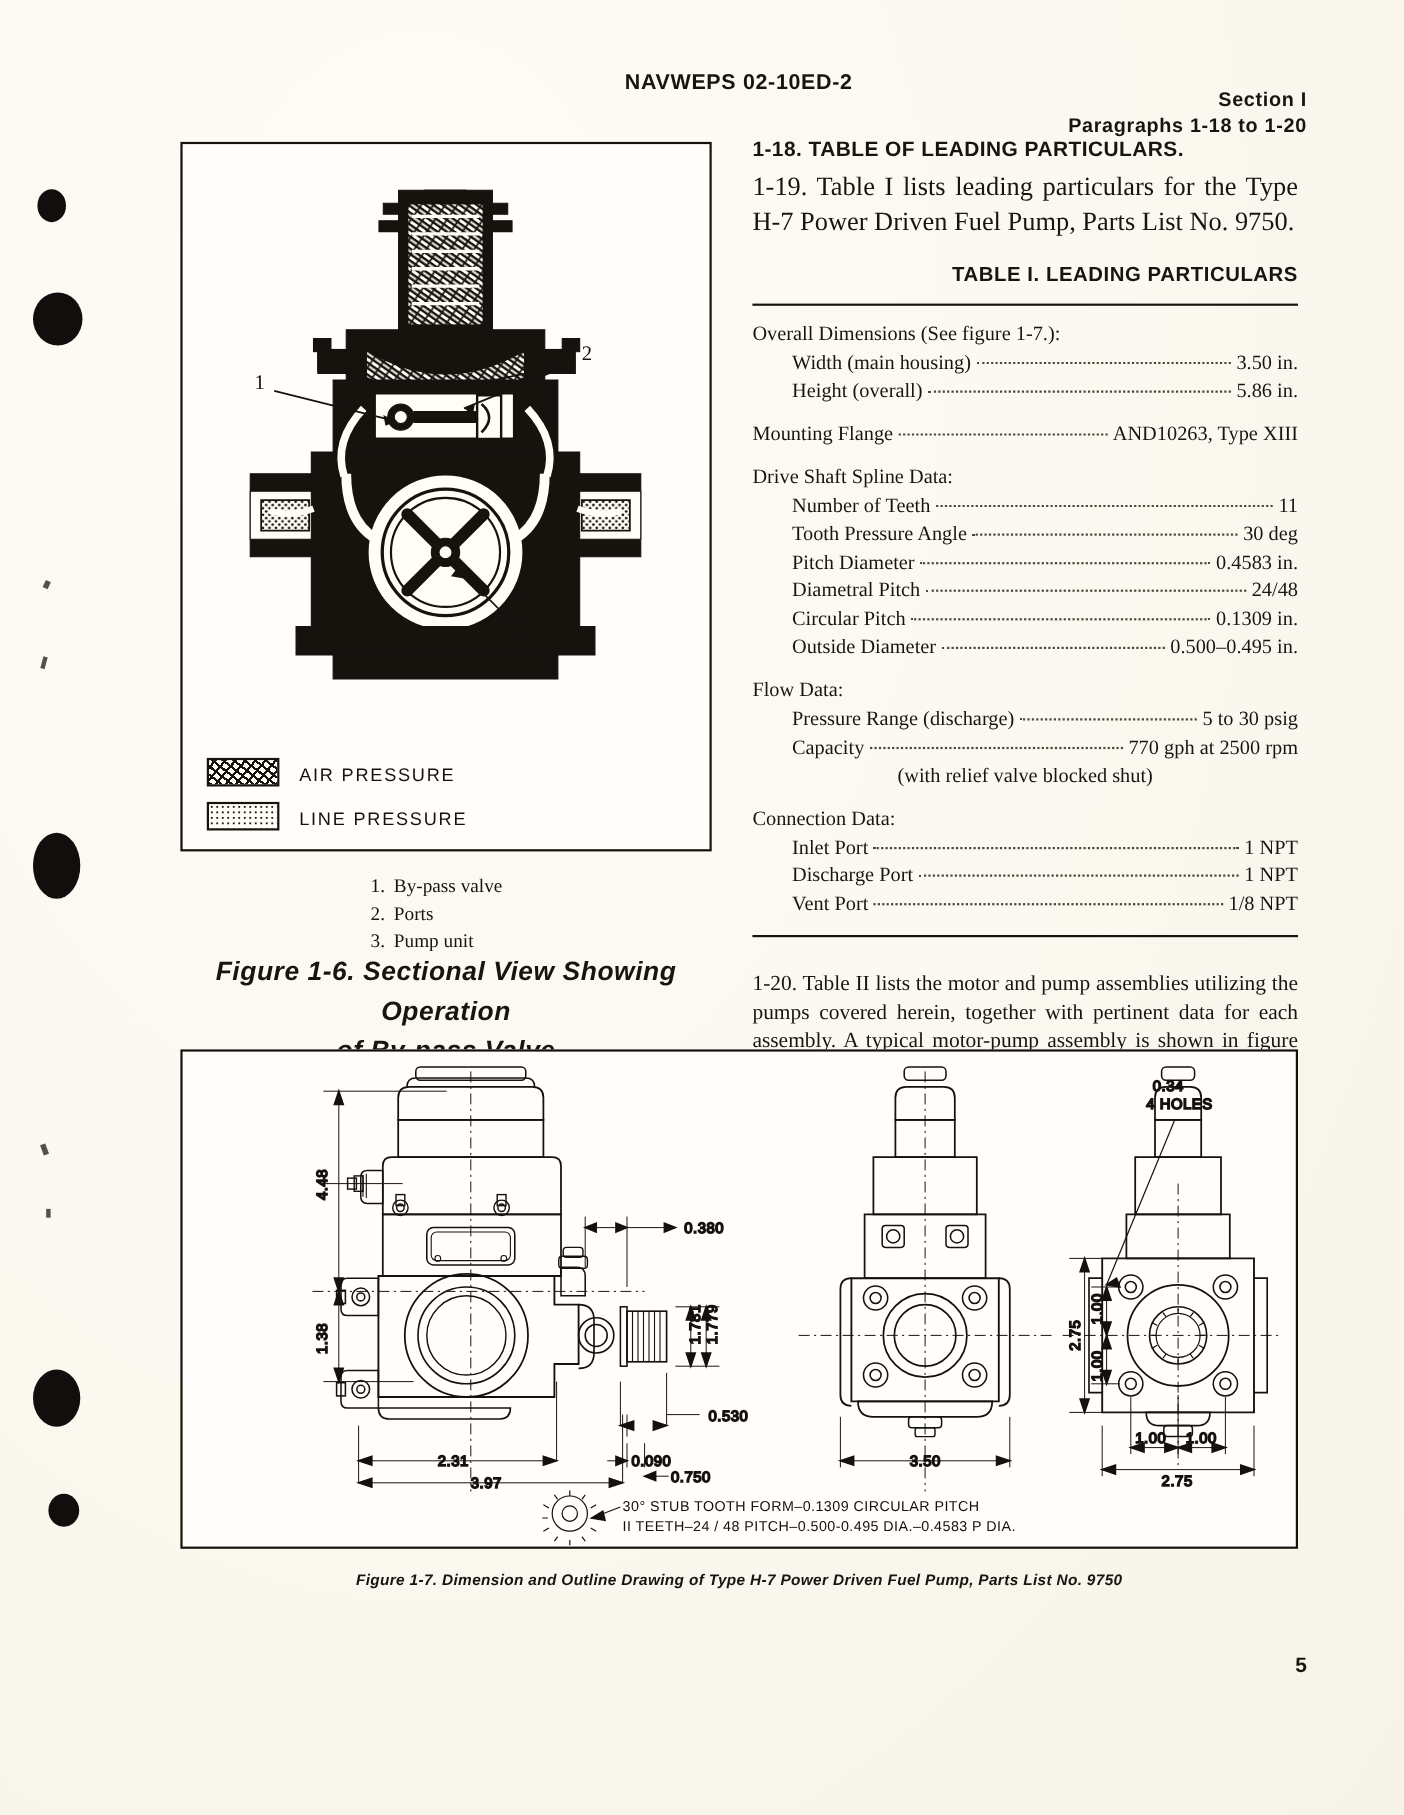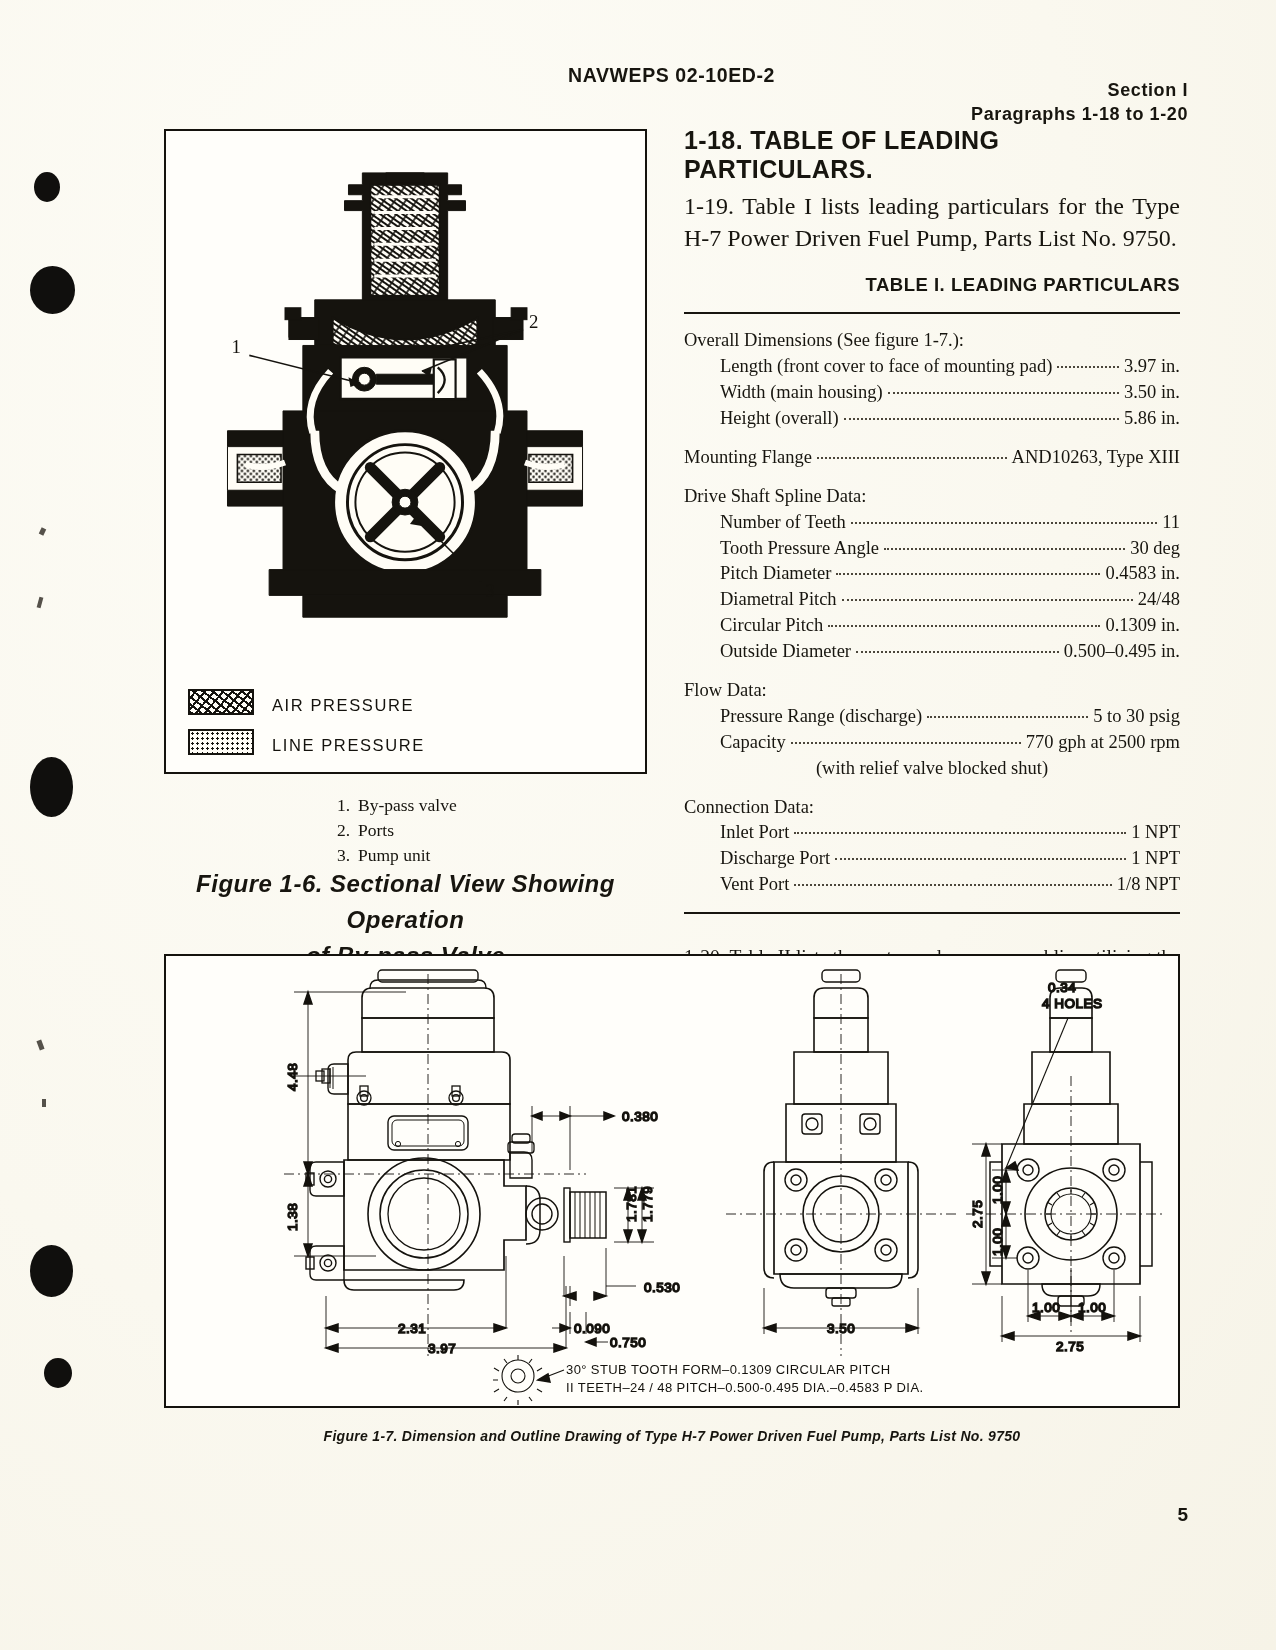--- a/index.html
+++ b/index.html
@@ -44,21 +44,21 @@
      font-size:17.5px;color:#17150f;line-height:1.42;}
   .callouts div{white-space:nowrap;}
   .callouts .num{display:inline-block;width:20px;text-align:right;margin-right:8px;}
 
   .fig6cap{position:absolute;left:164px;top:866px;width:483px;text-align:center;
      font-family:"Liberation Sans",sans-serif;font-weight:bold;font-style:italic;
      font-size:24px;line-height:1.5;letter-spacing:.5px;color:#17150f;}
 
   
   .rcol{position:absolute;left:684px;top:126px;width:496px;color:#17150f;}
-  .h-para{font-family:"Liberation Sans",sans-serif;font-weight:bold;font-size:25px;
+  .h-para{font-family:"Liberation Sans",sans-serif;font-weight:bold;font-size:19px;
      letter-spacing:.4px;margin:0 0 6px 0;}
   .body-p{font-size:24px;line-height:1.34;text-align:justify;margin:0;}
   .tbl-title{font-family:"Liberation Sans",sans-serif;font-weight:bold;font-size:18.5px;
      letter-spacing:.5px;text-align:right;margin:20px 0 16px 0;}
   .rule{border:0;border-top:2.5px solid #17150f;margin:0;}
   .tbl{margin-top:14px;font-size:18.5px;line-height:1.40;}
   .grp{margin-bottom:13px;}
   .grp-h{white-space:nowrap;}
   .row{display:flex;align-items:baseline;padding-left:36px;white-space:nowrap;}
   .row.noindent{padding-left:0;}
@@ -221,25 +221,20 @@
     <p class="body-p">1-19. Table I lists leading particulars for the Type H-7 Power Driven Fuel Pump, Parts List No. 9750.</p>
 
     <div class="tbl-title">TABLE I. LEADING PARTICULARS</div>
     <hr class="rule">
 
     <div class="tbl">
 
       <div class="grp">
         <div class="grp-h">Overall Dimensions (See figure 1-7.):</div>
         <div class="row">
-          <span class="lbl">Length (front cover to face of mounting pad)</span>
-          <span class="dots"></span>
-          <span class="val">3.97 in.</span>
-        </div>
-        <div class="row">
           <span class="lbl">Width (main housing)</span>
           <span class="dots"></span>
           <span class="val">3.50 in.</span>
         </div>
         <div class="row">
           <span class="lbl">Height (overall)</span>
           <span class="dots"></span>
           <span class="val">5.86 in.</span>
         </div>
       </div>

